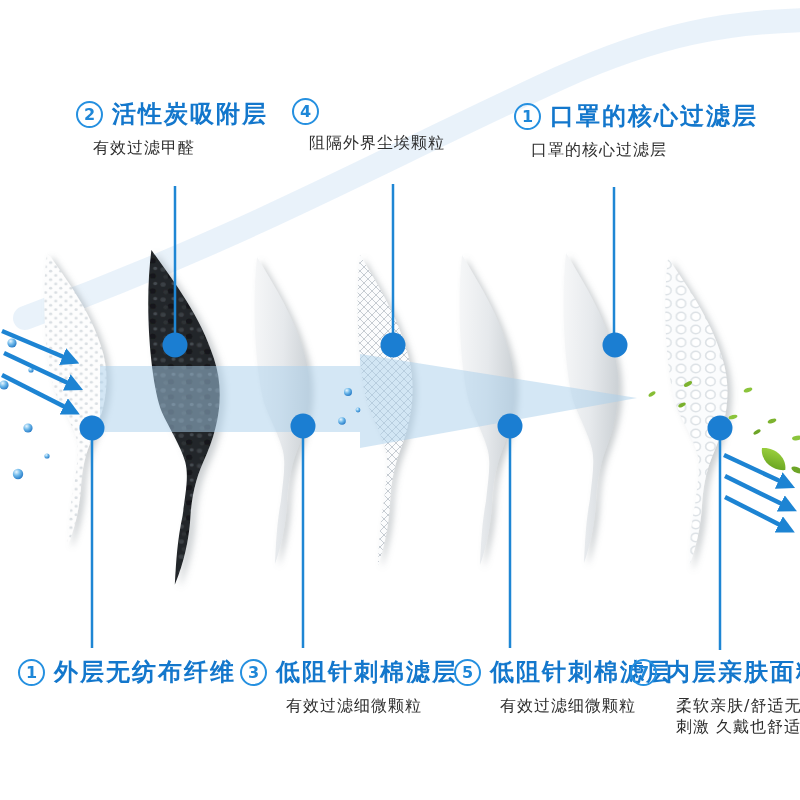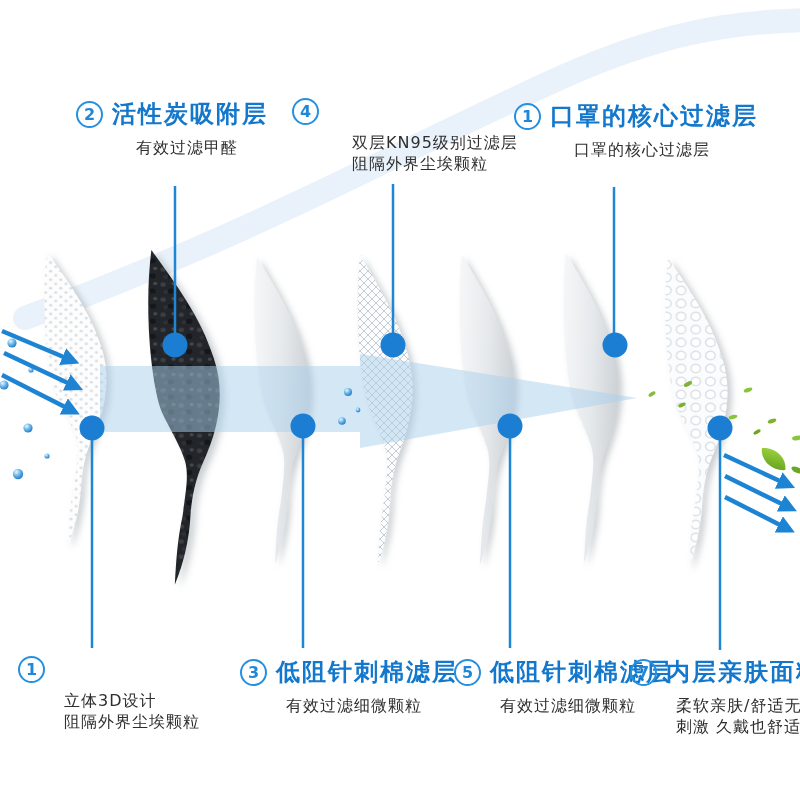--- a/index.html
+++ b/index.html
@@ -7,21 +7,21 @@
           font-family:"DejaVu Sans","Liberation Sans",sans-serif;}
   .diagram-svg{position:absolute;left:0;top:0;}
   .lbl{position:absolute;}
   .lbl-head{display:flex;align-items:center;gap:9px;}
   .num{box-sizing:border-box;width:27px;height:27px;border:2px solid #2590e0;border-radius:50%;
        color:#1e87d8;font-size:16px;font-weight:bold;display:flex;align-items:center;
        justify-content:center;flex:0 0 auto;}
   .ttl{font-size:24px;font-weight:bold;color:#1377cc;letter-spacing:2px;white-space:nowrap;}
   .sub{margin-top:7px;font-size:16px;color:#2e2e2e;line-height:21px;letter-spacing:1px;}
   .sub div{white-space:nowrap;}
-  .sub-top{margin-left:60px;}
+  .sub-top{margin-left:17px;}
   .sub-bot{margin-left:46px;}
 </style>
 </head>
 <body>
 
 <div class="canvas">
 
   <svg class="diagram-svg" width="800" height="800" viewBox="0 0 800 800">
     <defs>
       <linearGradient id="gradFiber" x1="0" y1="0" x2="1" y2="0.15">
@@ -149,42 +149,38 @@
     <div class="sub sub-top">
       <div>有效过滤甲醛</div>
     </div>
   </div>
 
   <div class="lbl" style="left:292px;top:98px;">
     <div class="lbl-head">
       <span class="num">4</span>
     </div>
     <div class="sub sub-top">
-      <div>双层KN95级别过滤层</div>
       <div>阻隔外界尘埃颗粒</div>
     </div>
   </div>
 
   <div class="lbl" style="left:514px;top:100px;">
     <div class="lbl-head">
       <span class="num">1</span>
       <span class="ttl">口罩的核心过滤层</span>
     </div>
     <div class="sub sub-top">
       <div>口罩的核心过滤层</div>
     </div>
   </div>
 
   <div class="lbl" style="left:18px;top:656px;">
     <div class="lbl-head">
       <span class="num">1</span>
-    </div>
-    <div class="sub sub-bot">
-      <div>立体3D设计</div>
-      <div>阻隔外界尘埃颗粒</div>
+      <span class="ttl">外层无纺布纤维</span>
     </div>
   </div>
 
   <div class="lbl" style="left:240px;top:656px;">
     <div class="lbl-head">
       <span class="num">3</span>
       <span class="ttl">低阻针刺棉滤层</span>
     </div>
     <div class="sub sub-bot">
       <div>有效过滤细微颗粒</div>

